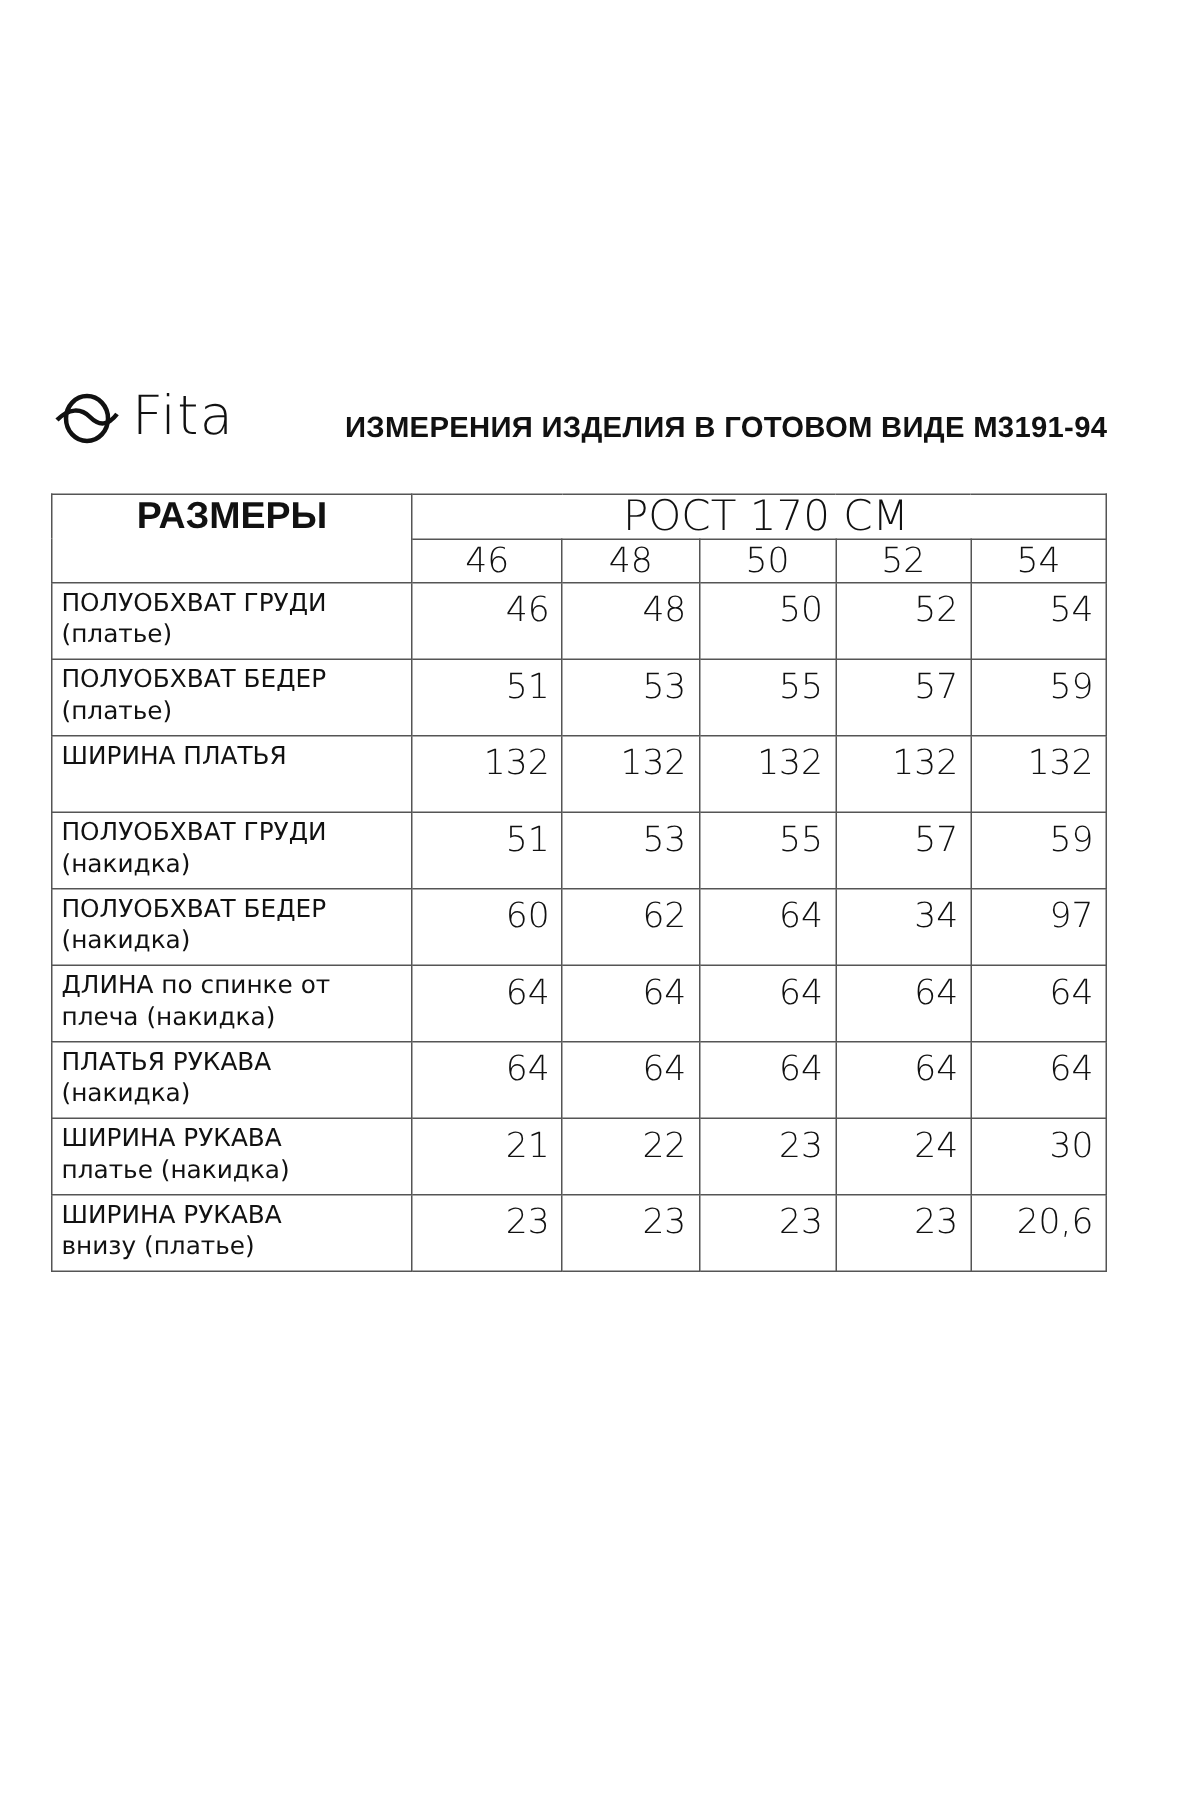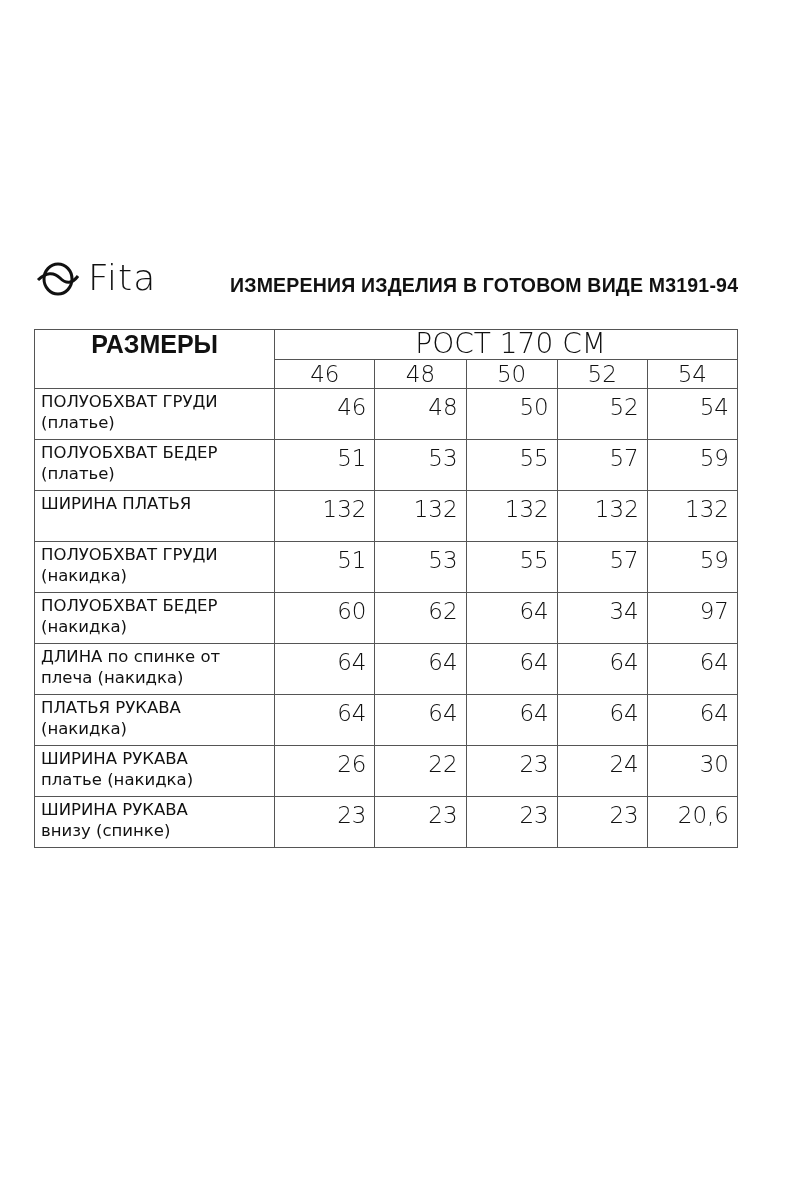--- a/index.html
+++ b/index.html
@@ -133,30 +133,30 @@
         <td class="row-val">64</td>
         <td class="row-val">64</td>
         <td class="row-val">64</td>
         <td class="row-val">64</td>
       </tr>
       <tr>
         <td class="row-label">
           <div>ШИРИНА РУКАВА</div>
           <div>платье (накидка)</div>
         </td>
-        <td class="row-val">26</td>
+        <td class="row-val">21</td>
         <td class="row-val">22</td>
         <td class="row-val">23</td>
         <td class="row-val">24</td>
         <td class="row-val">30</td>
       </tr>
       <tr>
         <td class="row-label">
           <div>ШИРИНА РУКАВА</div>
-          <div>внизу (спинке)</div>
+          <div>внизу (платье)</div>
         </td>
         <td class="row-val">23</td>
         <td class="row-val">23</td>
         <td class="row-val">23</td>
         <td class="row-val">23</td>
         <td class="row-val">20,6</td>
       </tr>
     </tbody>
 </table>
 

